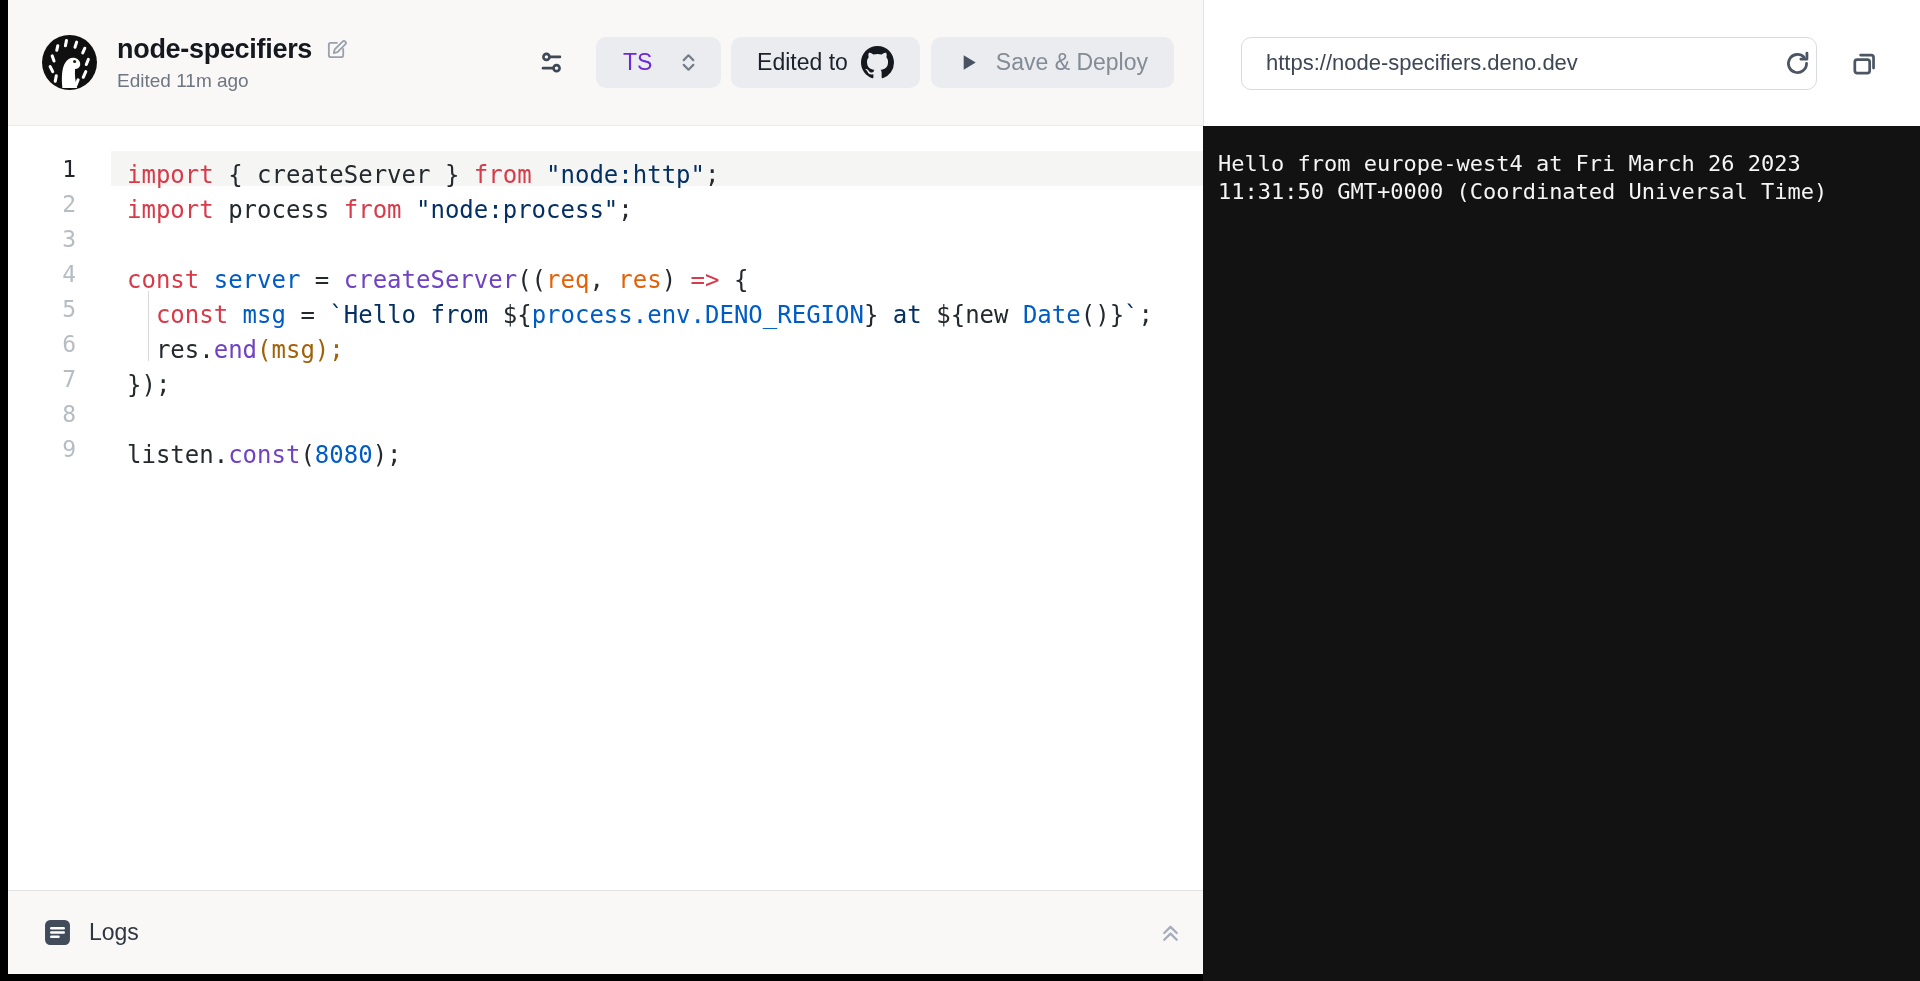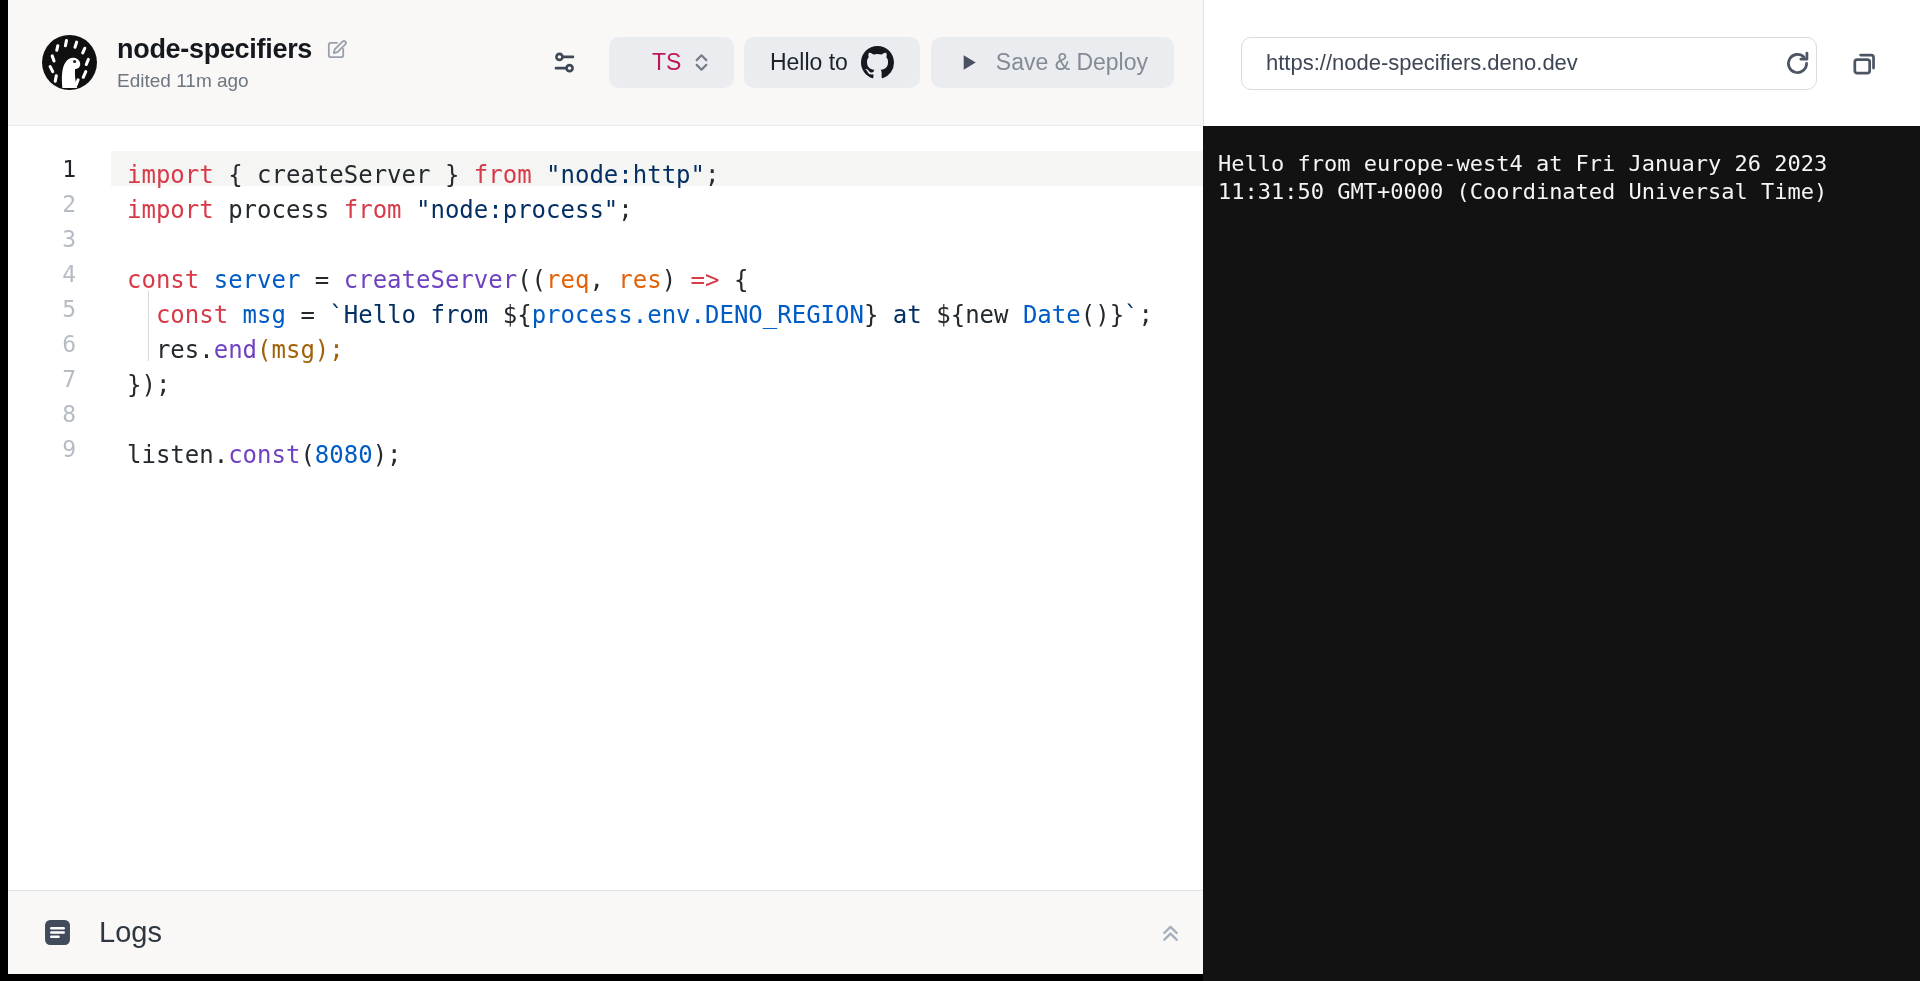--- a/index.html
+++ b/index.html
@@ -17,36 +17,36 @@
 
   .pg-header { height:126px; flex:none; background:#f9f8f6; border-bottom:1px solid #ececec; display:flex; align-items:center; }
   .logo { width:57px; height:57px; margin-left:33px; flex:none; }
   .title-wrap { margin-left:19px; }
   .title-row { display:flex; align-items:center; gap:13px; }
   .title { font-size:27px; font-weight:700; color:#15181e; letter-spacing:-0.3px; }
   .edited { font-size:19px; color:#6e7681; margin-top:5px; }
   .spacer { flex:1; }
   .settings-btn { margin-right:31px; }
   .pill { height:51px; border-radius:10px; background:#eaecef; display:flex; align-items:center; font-size:23px; }
-  .pill-ts { width:125px; padding:0 21px 0 43px; justify-content:space-between; color:#be185d; font-weight:500; }
+  .pill-ts { width:125px; padding:0 21px 0 27px; justify-content:space-between; color:#6d28d9; font-weight:500; }
   .pill-export { padding:0 26px; gap:13px; margin-left:10px; color:#1b222c; font-weight:500; }
   .pill-save { padding:0 26px; gap:16px; margin:0 37px 0 11px; color:#838b97; font-weight:500; }
 
   
   .editor { flex:1; background:#fff; padding-top:25px; font-family:"DejaVu Sans Mono","Liberation Mono",monospace; font-size:24px; overflow:hidden; }
   .line { position:relative; height:35px; display:flex; align-items:center; }
   .line .num { width:68px; flex:none; text-align:right; font-size:23px; color:#b6bcc4; position:relative; z-index:1; }
   .line .code { white-space:pre; padding-left:51px; position:relative; z-index:1; color:#24292e;margin-top:12px; }
   .line.active::before { content:""; position:absolute; left:103px; right:0; top:0; bottom:0; background:#f5f5f4; }
   .line.active .num { color:#20242b; }
   .guide { position:absolute; left:140px; top:0; height:35px; width:1px; background:#d9d9d9; z-index:0; }
 
   
   .logs-bar { height:84px; flex:none; background:#f9f8f6; border-top:1px solid #e3e3e3; display:flex; align-items:center; padding:0 27px 0 36px; }
-  .logs-label { font-size:29px; color:#2e3642; margin-left:28px; font-weight:500; }
+  .logs-label { font-size:23px; color:#2e3642; margin-left:18px; font-weight:500; }
   .collapse-btn { margin-left:auto; }
 
   
   .right-panel { position:absolute; top:0; left:1203px; width:717px; height:981px; display:flex; flex-direction:column; }
   .pv-header { height:126px; flex:none; background:#fff; border-left:1px solid #e2e2e2; display:flex; align-items:center; padding:0 40px 0 37px; }
   .url-box { width:576px; height:53px; border:1.5px solid #d7dbe0; border-radius:10px; background:#fff; display:flex; align-items:center; padding:0 4px 0 24px; justify-content:space-between; }
   .url-text { font-size:22px; color:#3e4756; white-space:nowrap; }
   .open-btn { margin-left:auto; }
   .terminal { flex:1; background:#121212; padding:24px 18px 0 15px; }
   .terminal-text { font-family:"DejaVu Sans Mono","Liberation Mono",monospace; font-size:22px; line-height:28px; color:#f5f5f5; white-space:pre-wrap; width:47ch; }
@@ -101,21 +101,21 @@
 
     <button class="pill pill-ts">
       <span>TS</span>
       <svg width="23" height="23" viewBox="0 0 24 24" fill="none" stroke="#757d8a" stroke-width="2.3" stroke-linecap="round" stroke-linejoin="round">
         <polyline points="7 9.5 12 4.5 17 9.5"></polyline>
         <polyline points="7 14.5 12 19.5 17 14.5"></polyline>
       </svg>
     </button>
 
     <button class="pill pill-export">
-      <span>Hello to</span>
+      <span>Edited to</span>
       <svg width="33" height="33" viewBox="0 0 16 16">
         <path fill="#15181e" fill-rule="evenodd" d="M8 0C3.58 0 0 3.58 0 8c0 3.54 2.29 6.53 5.47 7.59.4.07.55-.17.55-.38 0-.19-.01-.82-.01-1.49-2.01.37-2.53-.49-2.69-.94-.09-.23-.48-.94-.82-1.13-.28-.15-.68-.52-.01-.53.63-.01 1.08.58 1.23.82.72 1.21 1.87.87 2.33.66.07-.52.28-.87.51-1.07-1.78-.2-3.64-.89-3.64-3.95 0-.87.31-1.59.82-2.15-.08-.2-.36-1.02.08-2.12 0 0 .67-.21 2.2.82.64-.18 1.32-.27 2-.27s1.36.09 2 .27c1.53-1.04 2.2-.82 2.2-.82.44 1.1.16 1.92.08 2.12.51.56.82 1.27.82 2.15 0 3.07-1.87 3.75-3.65 3.95.29.25.54.73.54 1.48 0 1.07-.01 1.93-.01 2.2 0 .21.15.46.55.38A8.01 8.01 0 0 0 16 8c0-4.42-3.58-8-8-8z"></path>
       </svg>
     </button>
 
     <button class="pill pill-save" disabled="">
       <svg width="23" height="23" viewBox="0 0 24 24">
         <polygon points="7,4.5 19.5,12 7,19.5" fill="#4a5262"></polygon>
       </svg>
       <span>Save &amp; Deploy</span>
@@ -194,15 +194,15 @@
       </button>
     </div>
     <button class="open-btn" aria-label="open in new window">
       <svg width="31" height="31" viewBox="0 0 24 24" fill="none" stroke="#4b5563" stroke-width="2.1" stroke-linecap="round" stroke-linejoin="round">
         <path d="M9 5.5h8.2a1.8 1.8 0 0 1 1.8 1.8v8.2"></path>
         <rect x="4.5" y="9" width="11.5" height="10.5" rx="1.8"></rect>
       </svg>
     </button>
   </div>
   <div class="terminal">
-    <div class="terminal-text">Hello from europe-west4 at Fri January 26 2023 11:31:50 GMT+0000 (Coordinated Universal Time)</div>
+    <div class="terminal-text">Hello from europe-west4 at Fri March 26 2023 11:31:50 GMT+0000 (Coordinated Universal Time)</div>
   </div>
 </div>
 
 </body></html>

